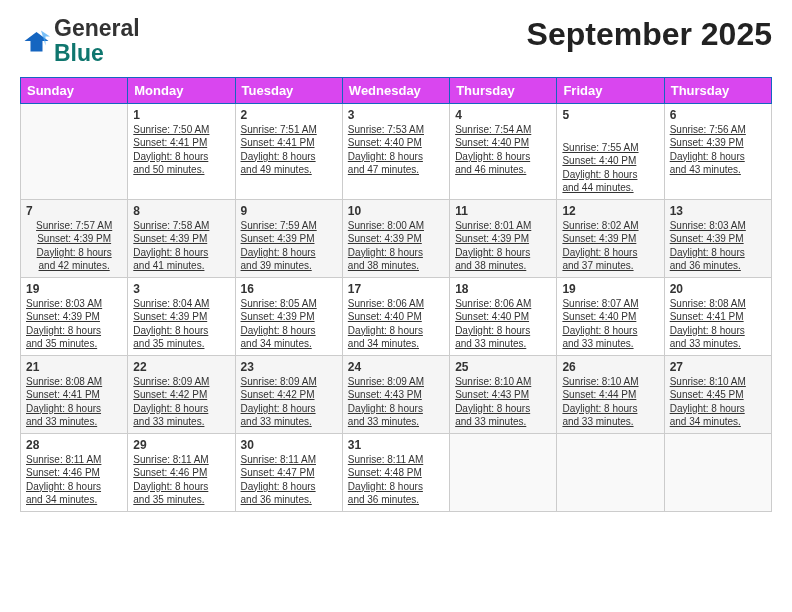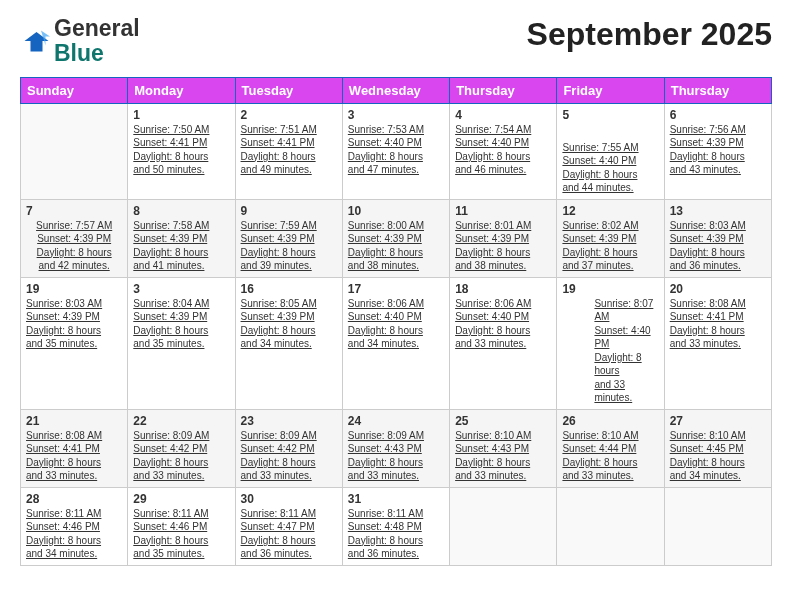--- a/index.html
+++ b/index.html
@@ -258,21 +258,21 @@
           </td>
           <td>
             <span class="day-number">18</span>
             <div class="cell-content" style="white-space: pre-line;">Sunrise: 8:06 AM
 Sunset: 4:40 PM
 Daylight: 8 hours
 and 33 minutes.</div>
           </td>
           <td>
             <span class="day-number">19</span>
-            <div class="cell-content" style="white-space: pre-line; margin-left: 32px;">Sunrise: 8:07 AM
+            <div class="cell-content" style="white-space: pre-line;">Sunrise: 8:07 AM
 Sunset: 4:40 PM
 Daylight: 8 hours
 and 33 minutes.</div>
           </td>
           <td>
             <span class="day-number">20</span>
             <div class="cell-content" style="white-space: pre-line;">Sunrise: 8:08 AM
 Sunset: 4:41 PM
 Daylight: 8 hours
 and 33 minutes.</div>

